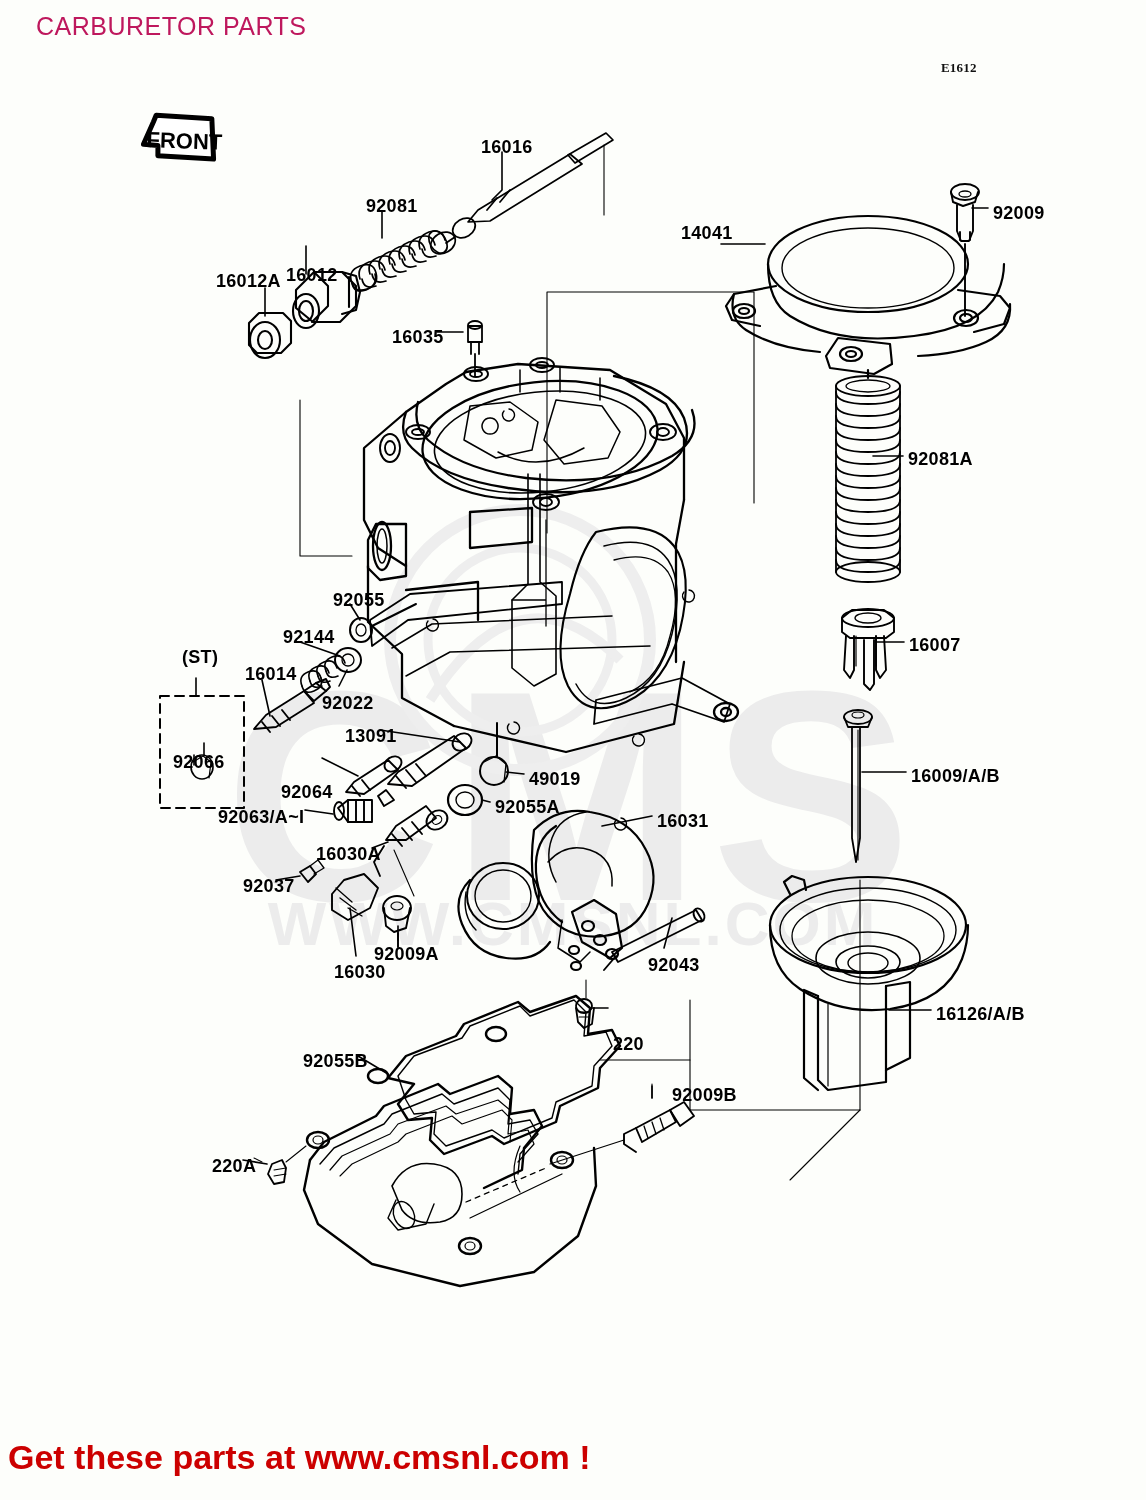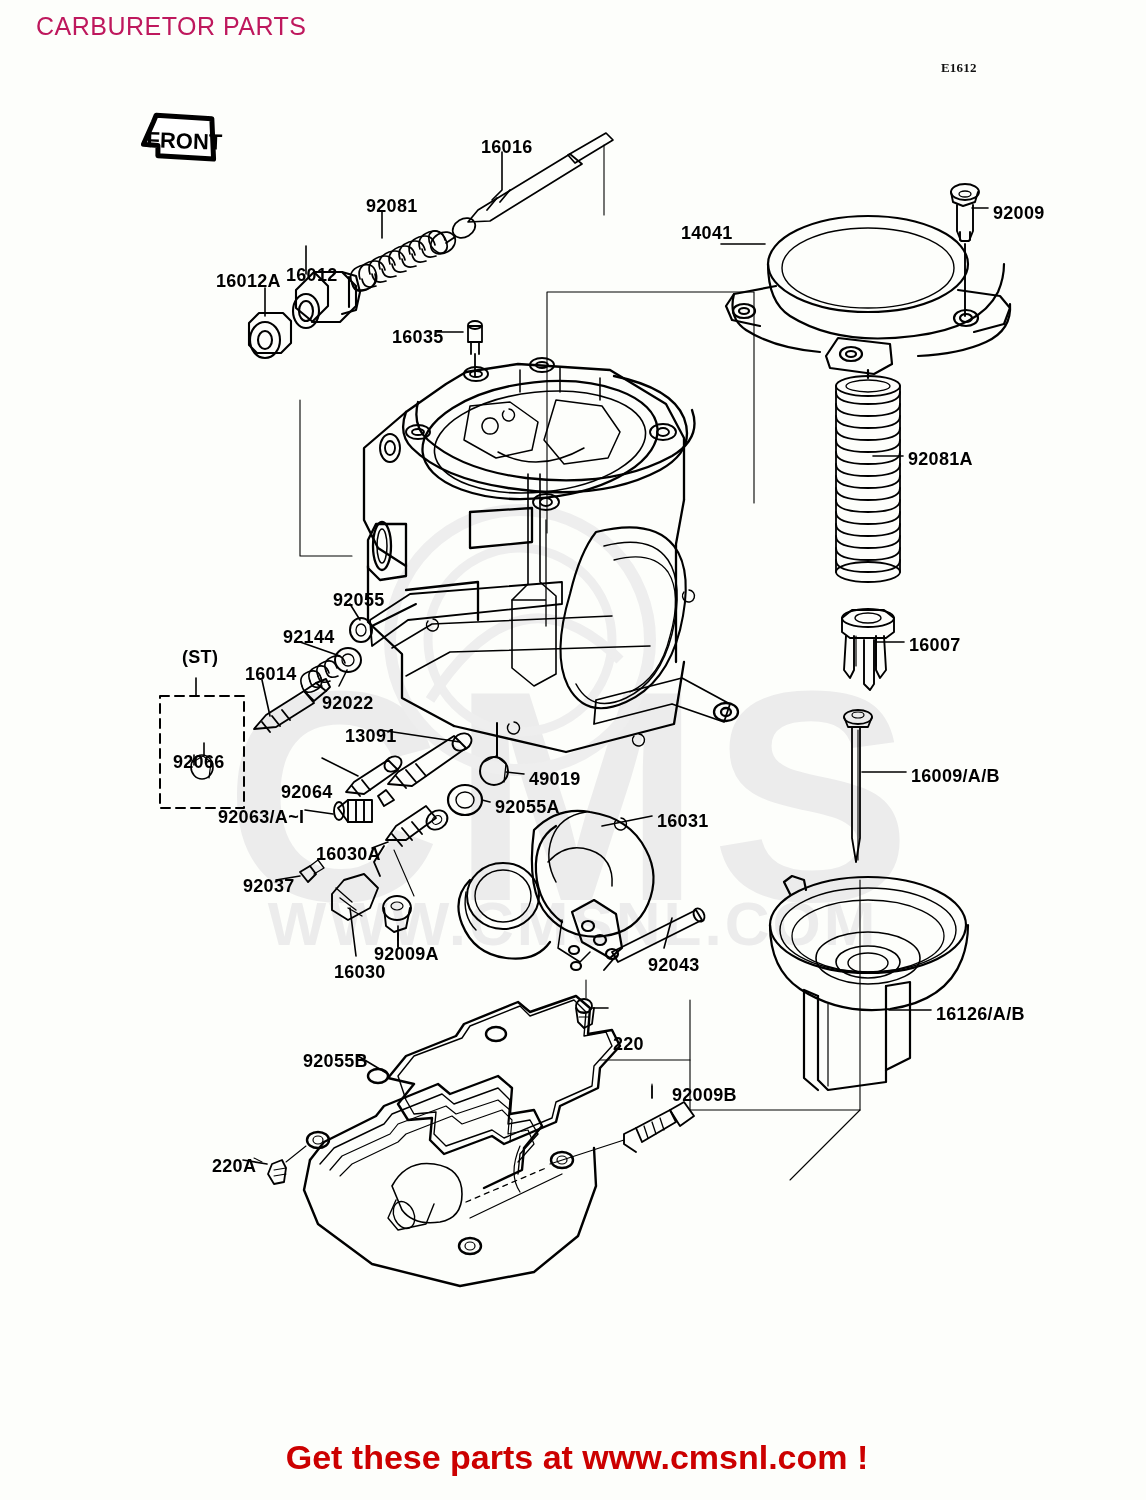--- a/index.html
+++ b/index.html
@@ -15,21 +15,21 @@
     color:#be185d;font-weight:400;
     font-family:"Liberation Sans",sans-serif;
   }
   #sheet-code{
     position:absolute;left:941px;top:60px;
     font-size:13px;font-weight:700;color:#111;
     font-family:"Liberation Serif",serif;letter-spacing:.2px;
   }
   #footer-cta{
     position:absolute;left:8px;right:0;top:1438px;
-    text-align:center;color:#cc0000;
+    text-align:left;color:#cc0000;
     font-size:34px;font-weight:700;
     font-family:"Liberation Sans",sans-serif;
   }
   .lbl{
     position:absolute;font-size:18px;font-weight:700;color:#000;
     font-family:"Liberation Sans",sans-serif;white-space:nowrap;
     letter-spacing:.3px;line-height:1;
   }
   #diagram{position:absolute;left:0;top:0;width:1146px;height:1500px;}
   #watermark{position:absolute;left:0;top:0;width:1146px;height:1500px;pointer-events:none;}

